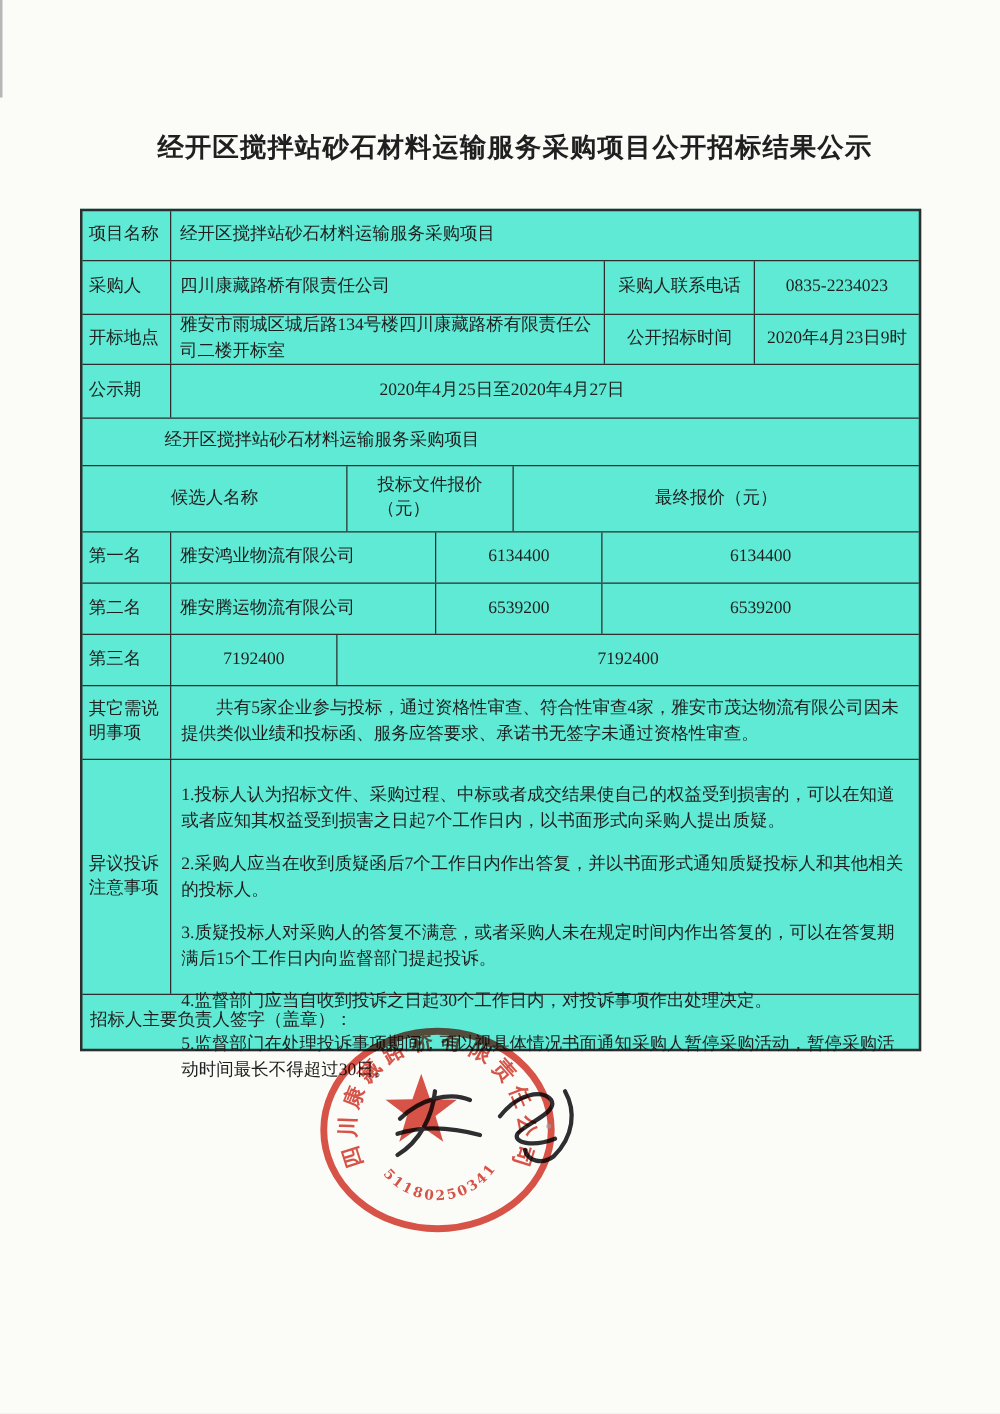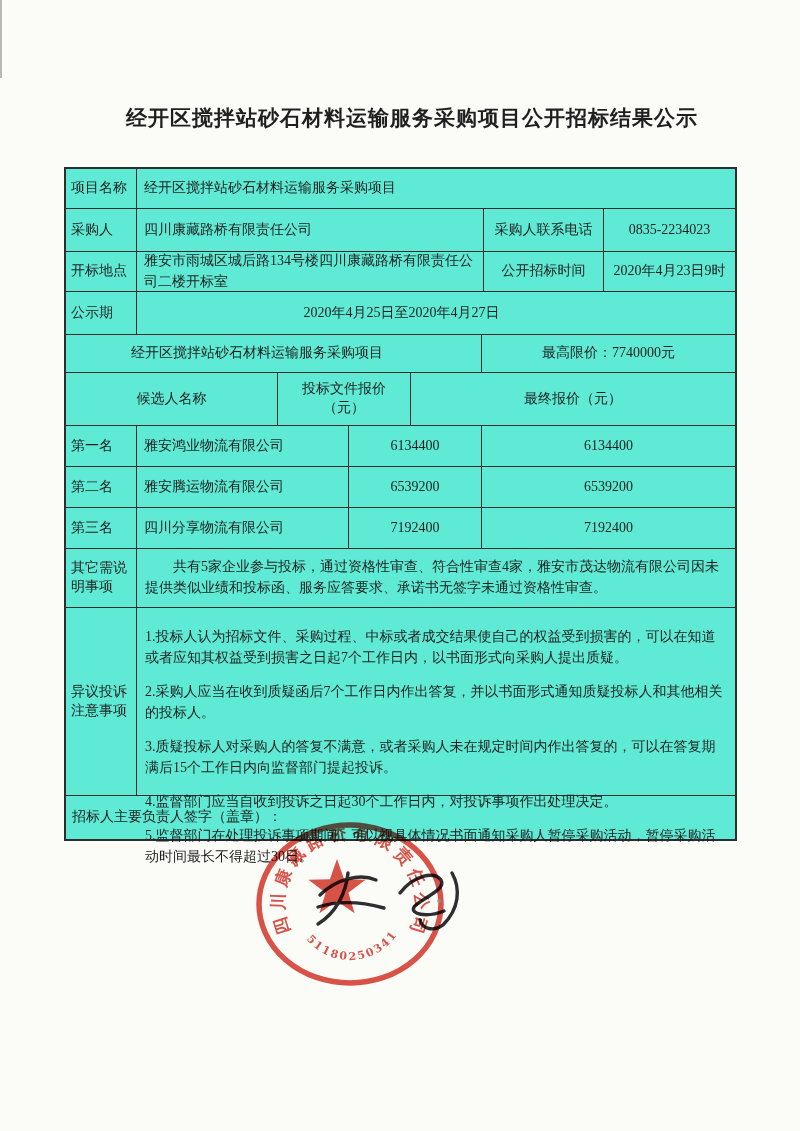--- a/index.html
+++ b/index.html
@@ -19,21 +19,21 @@
   }
   .row{display:flex;border-bottom:1px solid #2d2d2d;box-sizing:border-box;}
   .row:last-child{border-bottom:none;}
   .cell{
     box-sizing:border-box;border-right:1px solid #2d2d2d;
     display:flex;align-items:center;
     padding:2px 7px;font-size:14px;line-height:1.35;
   }
   .cell:last-child{border-right:none;}
   .label{width:71px;padding:2px 2px 2px 5px;}
-  .center{justify-content:center;text-align:center;}
+  .center{justify-content:center;text-align:left;}
   .pre{white-space:pre-line;}
   
   .wa2{width:347px;} .wa3{width:120px;}
   .wb2{width:212px;} .wb3{width:133px;}
   .whalf{width:416px;}
   .flex1{flex:1;}
   
   .h-r1{height:40px;} .h-r2{height:43px;} .h-r3{height:40px;} .h-r4{height:43px;}
   .h-r5{height:38px;} .h-r6{height:53px;} .h-cand{height:41px;}
   .h-other{height:59px;} .h-sup{height:68px;} .h-obj{height:188px;} .h-sig{height:43px;}
@@ -91,21 +91,20 @@
       <div class="cell flex1 center">2020年4月23日9时</div>
     </div>
 
     <div class="row h-r4">
       <div class="cell label">公示期</div>
       <div class="cell flex1 center off-period">2020年4月25日至2020年4月27日</div>
     </div>
 
     <div class="row h-r5">
       <div class="cell whalf center off-pkg">经开区搅拌站砂石材料运输服务采购项目</div>
-      <div class="cell flex1 center">最高限价：7740000元</div>
     </div>
 
     <div class="row h-r6">
       <div class="cell wb2 center">候选人名称</div>
       <div class="cell wb3 center pre">投标文件报价
 （元）</div>
       <div class="cell flex1 center">最终报价（元）</div>
     </div>
 
     <div class="row h-cand">
@@ -115,21 +114,20 @@
       <div class="cell flex1 center">6134400</div>
     </div>
     <div class="row h-cand">
       <div class="cell label">第二名</div>
       <div class="cell wb2">雅安腾运物流有限公司</div>
       <div class="cell wb3 center">6539200</div>
       <div class="cell flex1 center">6539200</div>
     </div>
     <div class="row h-cand">
       <div class="cell label">第三名</div>
-      <div class="cell wb2">四川分享物流有限公司</div>
       <div class="cell wb3 center">7192400</div>
       <div class="cell flex1 center">7192400</div>
     </div>
 
     <div class="row h-other">
       <div class="cell label">其它需说明事项</div>
       <div class="cell flex1 other-cell">
         <span class="other-text">共有5家企业参与投标，通过资格性审查、符合性审查4家，雅安市茂达物流有限公司因未提供类似业绩和投标函、服务应答要求、承诺书无签字未通过资格性审查。</span>
       </div>
     </div>

